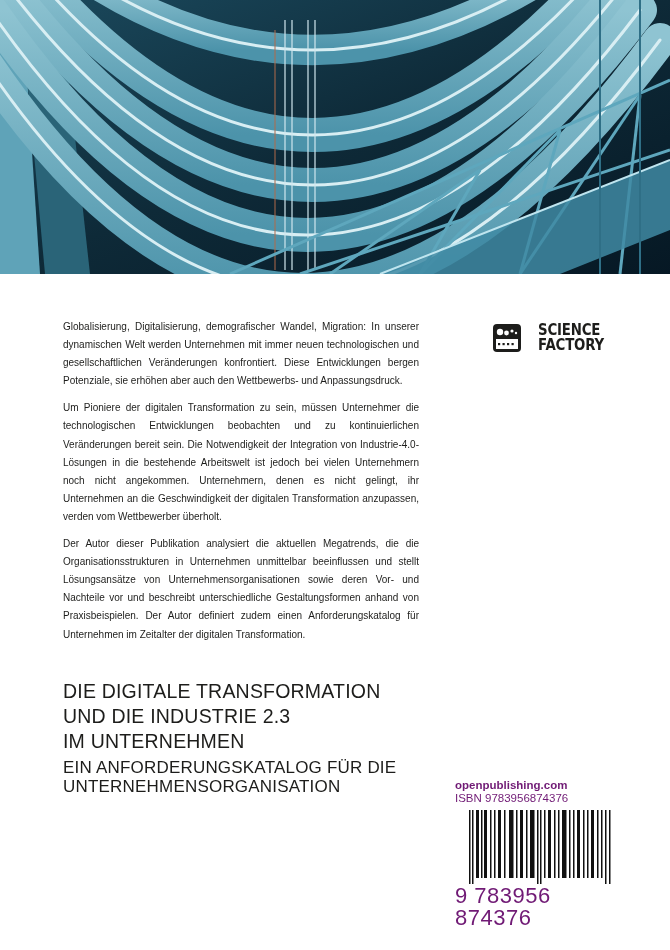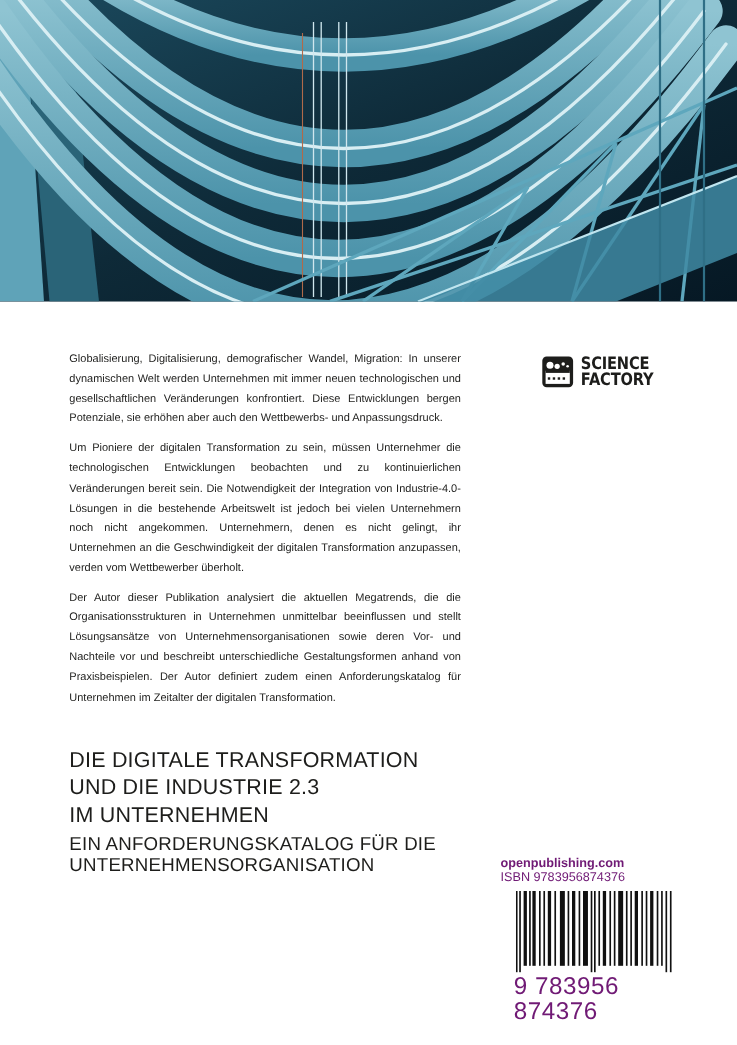--- a/index.html
+++ b/index.html
@@ -1,31 +1,31 @@
 <!DOCTYPE html>
 <html><head>
 <meta charset="utf-8">
 <style>
   html, body { margin: 0; padding: 0; }
   body { width: 670px; height: 950px; background: #ffffff; position: relative; overflow: hidden; font-family: "Liberation Sans", sans-serif; color: #1a1a1a; }
   .photo { position: absolute; left: 0; top: 0; width: 670px; height: 274px; overflow: hidden; background: #0c2230; }
   .photo svg { display: block; }
-  .logo { position: absolute; left: 492px; top: 323px; display: flex; align-items: center; gap: 6px; }
+  .logo { position: absolute; left: 492px; top: 323px; display: flex; align-items: center; gap: 16px; }
   .logo-mark { width: 30px; height: 30px; }
   .logo-text { font-family: "DejaVu Sans", sans-serif; font-weight: bold; font-size: 15.5px; line-height: 15px; letter-spacing: -0.2px; color: #1d1d1b; transform: scaleX(0.86); transform-origin: left center; }
   .blurb { position: absolute; left: 63px; top: 318px; width: 356px; font-size: 10px; line-height: 18.1px; text-align: justify; color: #1d1d1b; }
   .blurb p { margin: 0 0 9px 0; hyphens: manual; }
   .title-block { position: absolute; left: 63px; top: 679px; width: 400px; color: #1d1d1b; }
   .main-title { font-size: 19.5px; line-height: 25px; letter-spacing: 0.2px; margin: 0; font-weight: normal; }
   .subtitle { font-size: 17px; line-height: 19px; margin: 4px 0 0 0; font-weight: normal; letter-spacing: 0.2px; }
   .isbn-block { position: absolute; left: 455px; top: 779px; width: 170px; color: #701a75; }
   .publisher-url { font-size: 11.5px; font-weight: bold; line-height: 13px; }
   .isbn-text { font-size: 11.5px; font-weight: normal; line-height: 13px; }
   .barcode { margin-top: 5px; height: 74px; width: 145px; margin-left: 14px; }
-  .barcode-digits { font-size: 22px; line-height: 22px; letter-spacing: 0.5px; margin-top: -3px; margin-left: 12px; font-family: "Liberation Sans", sans-serif; }
+  .barcode-digits { font-size: 22px; line-height: 22px; letter-spacing: 0.5px; margin-top: -3px; margin-left: 0px; font-family: "Liberation Sans", sans-serif; }
 </style>
 </head>
 <body>
 
 <div class="photo">
   <svg width="670" height="274" viewBox="0 0 670 274">
     <defs>
       <linearGradient id="bg" x1="0" y1="0" x2="1" y2="1">
         <stop offset="0" stop-color="#1b4a5e"></stop>
         <stop offset="0.5" stop-color="#0e2a38"></stop>

